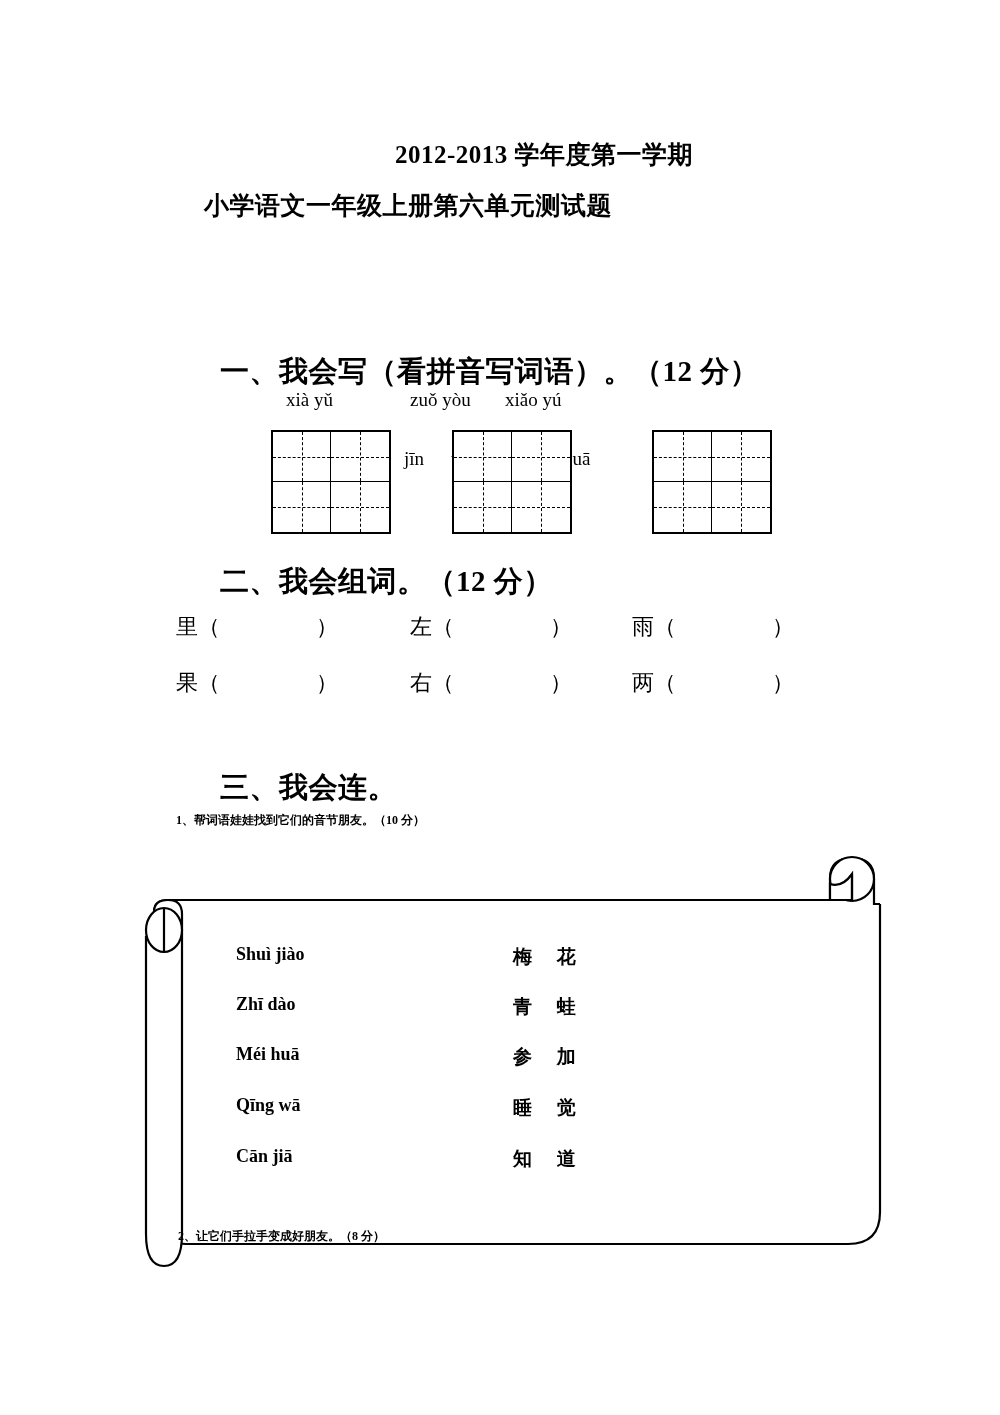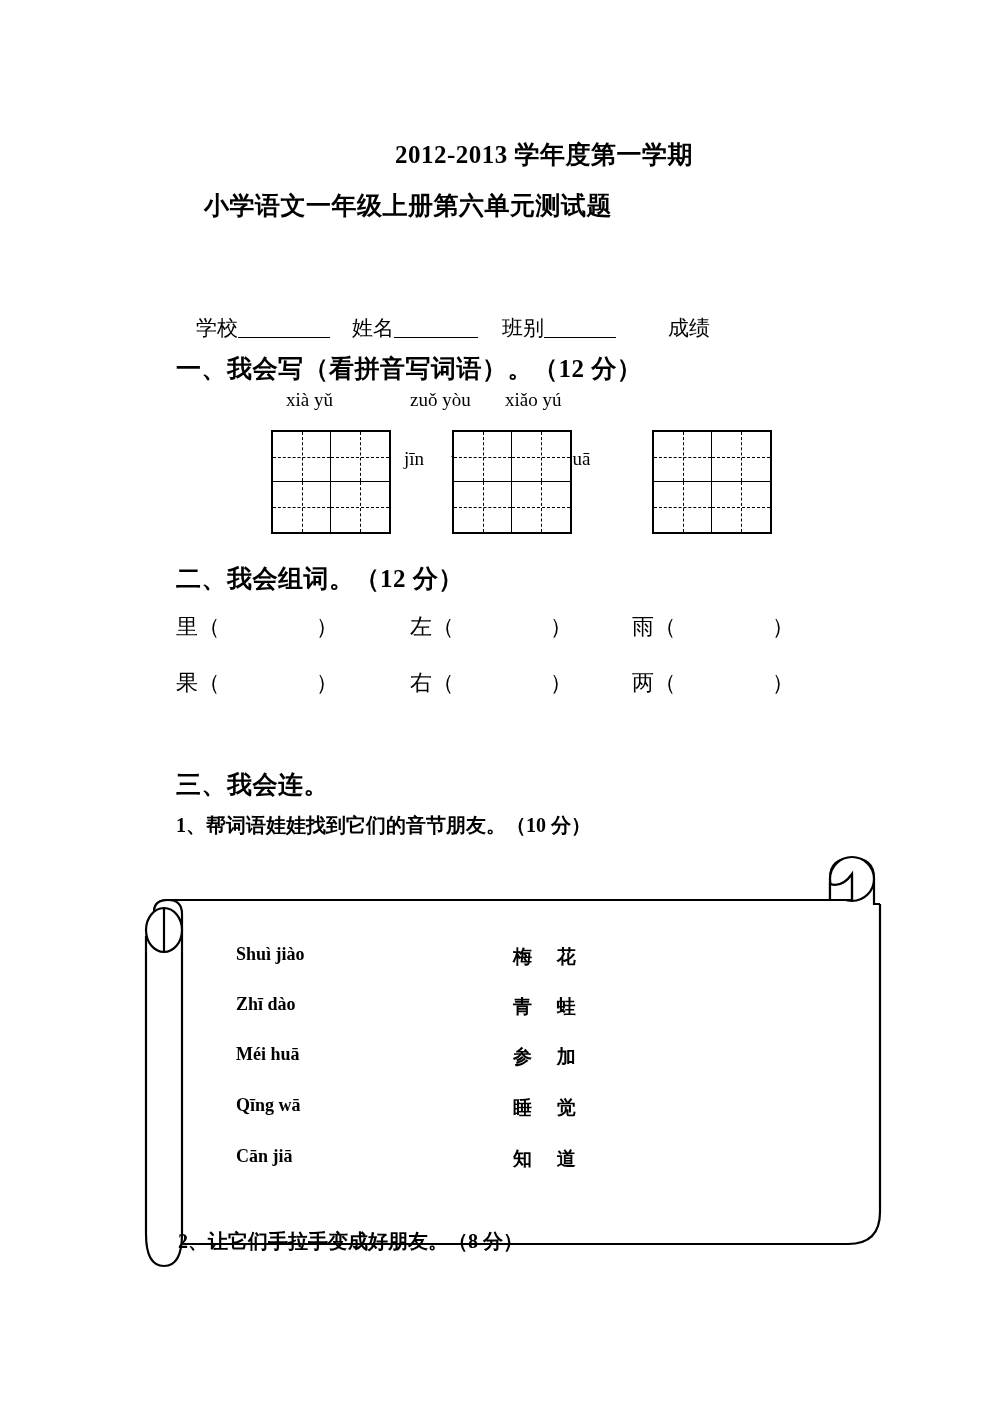--- a/index.html
+++ b/index.html
@@ -64,32 +64,33 @@
   .u-long { display: inline-block; width: 92px; border-bottom: 1.6px solid #000; vertical-align: -3px; }
   .u-mid  { display: inline-block; width: 84px; border-bottom: 1.6px solid #000; vertical-align: -3px; }
   .u-short{ display: inline-block; width: 72px; border-bottom: 1.6px solid #000; vertical-align: -3px; }
   .gap-a { display: inline-block; width: 22px; }
   .gap-b { display: inline-block; width: 24px; }
   .gap-c { display: inline-block; width: 52px; }
 
   
   .sec-head {
     position: absolute;
-    font-size: 25px;
+    font-size: 29px;
     font-weight: bold;
     letter-spacing: 0.5px;
     white-space: nowrap;
+    margin-left: 44px;
   }
   .sec1 { left: 176px; top: 352px; }
   .sec2 { left: 176px; top: 562px; }
   .sec3 { left: 176px; top: 768px; }
 
   .sub-head {
     position: absolute;
-    font-size: 20px;
+    font-size: 12px;
     font-weight: bold;
     white-space: nowrap;
   }
   .sub3-1 { left: 176px; top: 812px; }
   .sub3-2 { left: 178px; top: 1228px; z-index: 6; }
 
   
   .pinyin-row {
     position: absolute;
     left: 0;
@@ -200,23 +201,20 @@
   .mr4 { top: 294px; }
 </style>
 </head>
 <body>
 
 <div class="page">
 
   <div class="title-line1">2012-2013 学年度第一学期</div>
   <div class="title-line2">小学语文一年级上册第六单元测试题</div>
 
-  <div class="info-line">
-    <span class="fld">学校</span><span class="u-long"></span><span class="gap-a"></span><span class="fld">姓名</span><span class="u-mid"></span><span class="gap-b"></span><span class="fld">班别</span><span class="u-short"></span><span class="gap-c"></span><span class="fld">成绩</span>
-  </div>
 
   <div class="sec-head sec1">一、我会写（看拼音写词语）。（12 分）</div>
 
   <div class="pinyin-row">
     <span class="py py1">xià  yǔ</span>
     <span class="py py2">zuǒ  yòu</span>
     <span class="py py3">xiǎo  yú</span>
   </div>
 
   <div class="behind-pinyin bp1">jīn</div>

